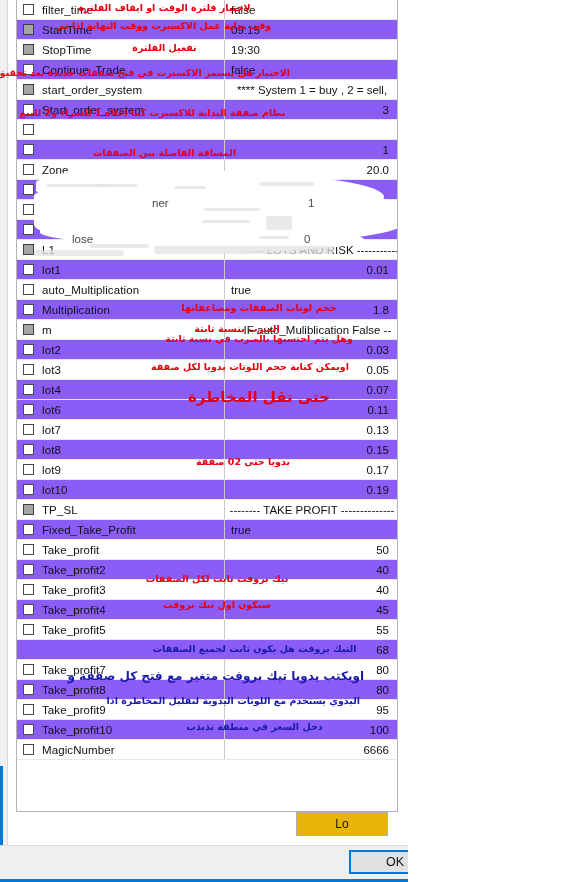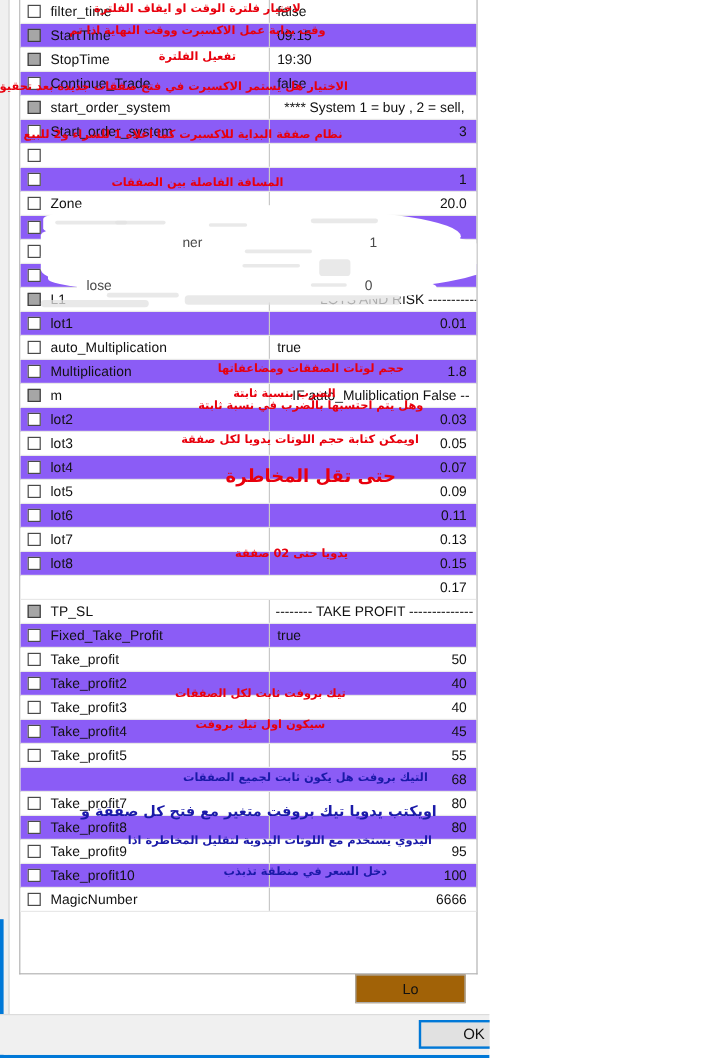--- a/index.html
+++ b/index.html
@@ -148,21 +148,21 @@
     white-space: nowrap;
   }
 
   
   #load-button {
     position: absolute;
     left: 296px;
     top: 812px;
     width: 92px;
     height: 24px;
-    background: #a16207;
+    background: #eab308;
     border: 1px solid #adadad;
     box-sizing: border-box;
     font-size: 12px;
     color: #111;
     display: flex;
     align-items: center;
     justify-content: center;
     font-family: "Liberation Sans", sans-serif;
   }
   #footer-bar {
@@ -397,29 +397,20 @@
         </div>
         <div class="row alt">
           <div class="cell-name">
             <span class="cbox"></span>
             <span class="nm">lot4</span>
           </div>
           <div class="cell-val num">
             <span>0.07</span>
           </div>
         </div>
-        <div class="row">
-          <div class="cell-name">
-            <span class="cbox"></span>
-            <span class="nm">lot5</span>
-          </div>
-          <div class="cell-val num">
-            <span>0.09</span>
-          </div>
-        </div>
         <div class="row alt">
           <div class="cell-name">
             <span class="cbox"></span>
             <span class="nm">lot6</span>
           </div>
           <div class="cell-val num">
             <span>0.11</span>
           </div>
         </div>
         <div class="row">
@@ -434,22 +425,35 @@
         <div class="row alt">
           <div class="cell-name">
             <span class="cbox"></span>
             <span class="nm">lot8</span>
           </div>
           <div class="cell-val num">
             <span>0.15</span>
           </div>
         </div>
         <div class="row">
+          <div class="cell-name">
+            <span class="cbox"></span>
+            <span class="nm">lot9</span>
+          </div>
           <div class="cell-val num">
             <span>0.17</span>
+          </div>
+        </div>
+        <div class="row alt">
+          <div class="cell-name">
+            <span class="cbox"></span>
+            <span class="nm">lot10</span>
+          </div>
+          <div class="cell-val num">
+            <span>0.19</span>
           </div>
         </div>
         <div class="row sep-row">
           <div class="cell-name">
             <span class="cbox filled"></span>
             <span class="nm">TP_SL</span>
           </div>
           <div class="cell-val sep">
             <span>--------  TAKE PROFIT --------------</span>
           </div>

